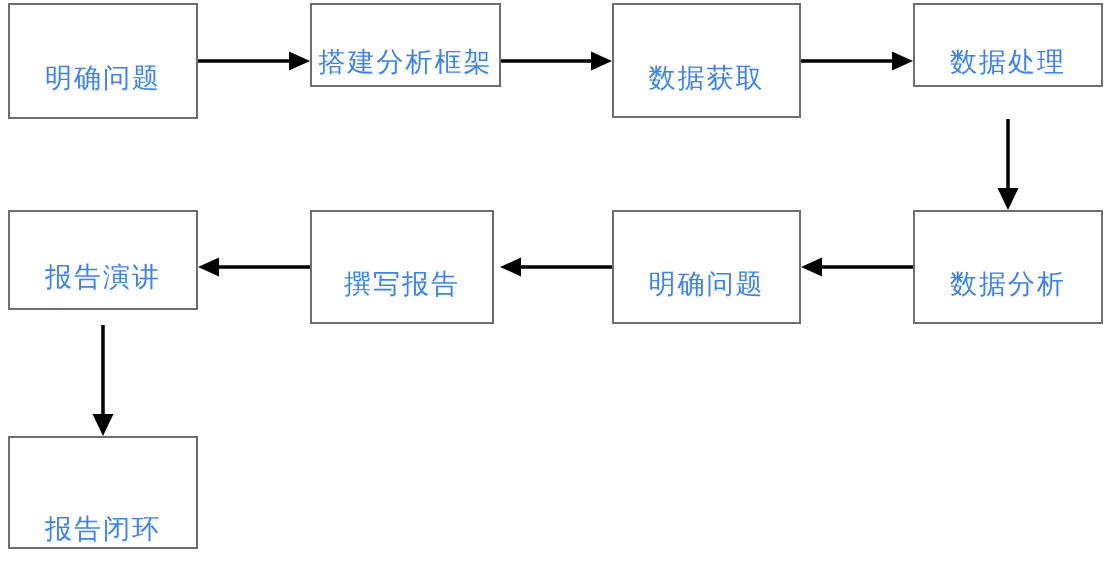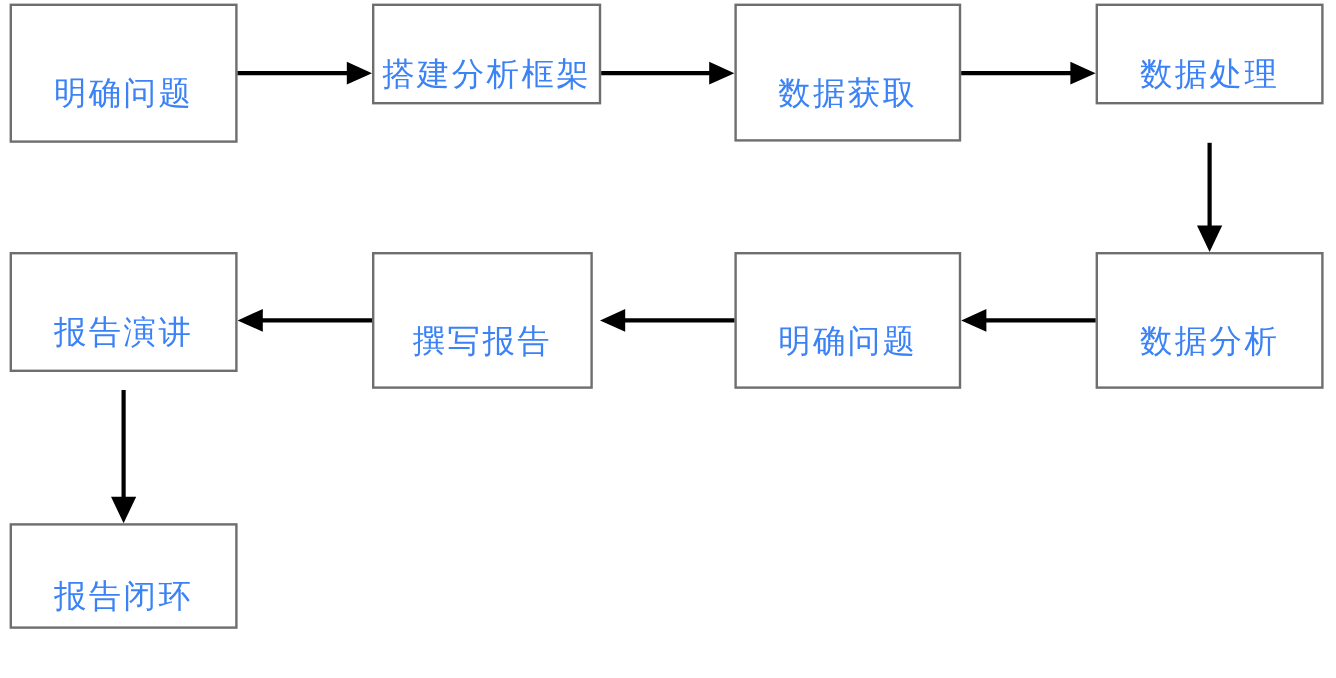--- a/index.html
+++ b/index.html
@@ -33,21 +33,21 @@
   }
   
   #n-clarify            { left: 8px;   top: 3px;   width: 190px; height: 116px; }
   #n-framework          { left: 310px; top: 3px;   width: 191px; height: 84px; }
   #n-acquisition        { left: 612px; top: 3px;   width: 189px; height: 115px; }
   #n-processing         { left: 913px; top: 3px;   width: 190px; height: 84px; }
   #n-analysis           { left: 913px; top: 210px; width: 190px; height: 114px; text-align: center; }
   #n-presentation       { left: 612px; top: 210px; width: 189px; height: 114px; }
   #n-write-report       { left: 310px; top: 210px; width: 184px; height: 114px; }
   #n-report-speech      { left: 8px;   top: 210px; width: 190px; height: 100px; }
-  #n-report-loop        { left: 8px;   top: 436px; width: 190px; height: 88px; }
+  #n-report-loop        { left: 8px;   top: 436px; width: 190px; height: 113px; align-items: flex-end; }
 
   #arrow-layer {
     position: absolute;
     left: 0; top: 0;
     width: 1113px;
     height: 565px;
     pointer-events: none;
   }
   #arrow-layer line { stroke: #000000; stroke-width: 3.5px; }
   #arrow-layer polygon { fill: #000000; }

